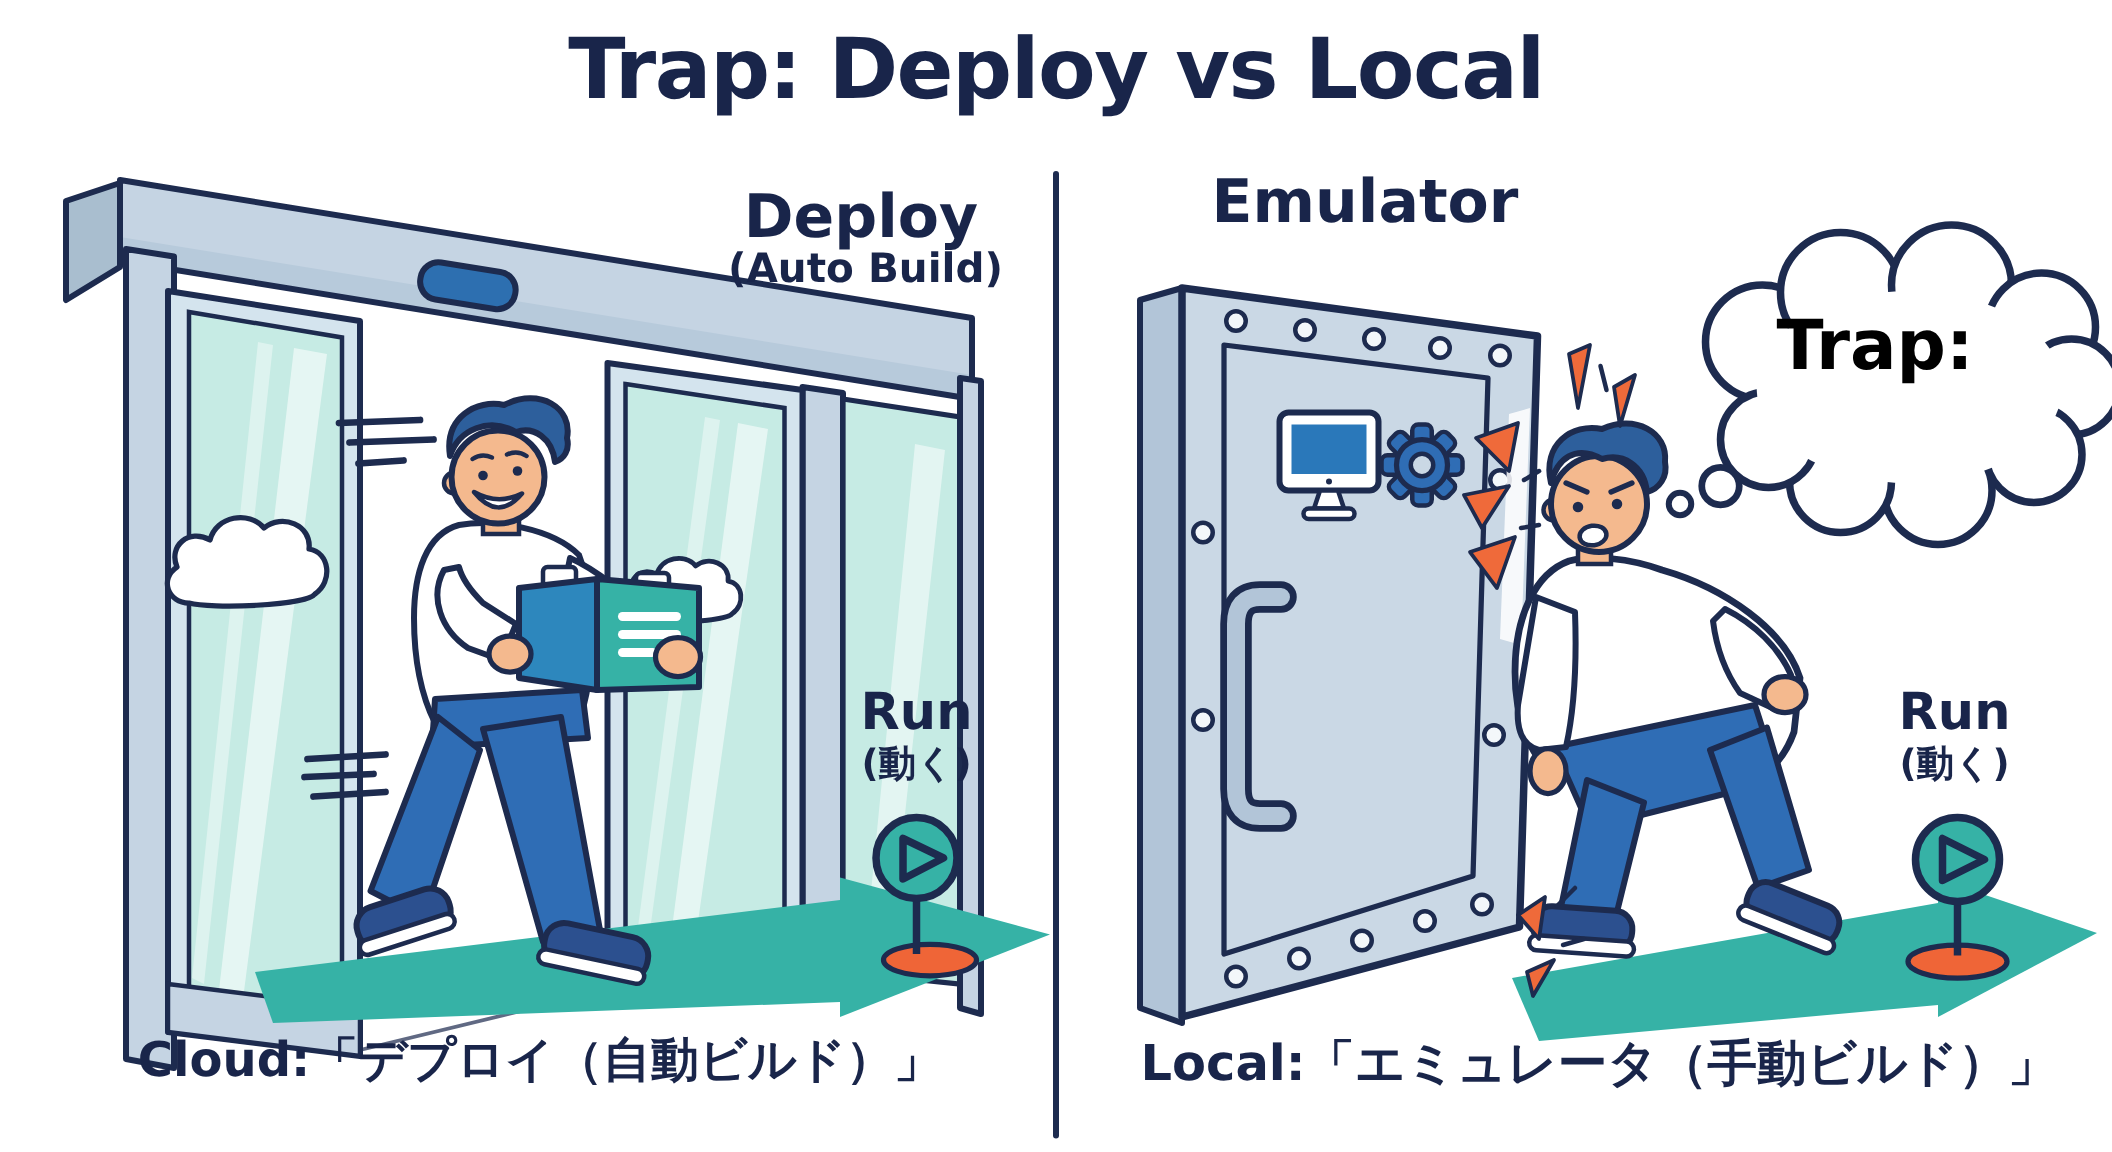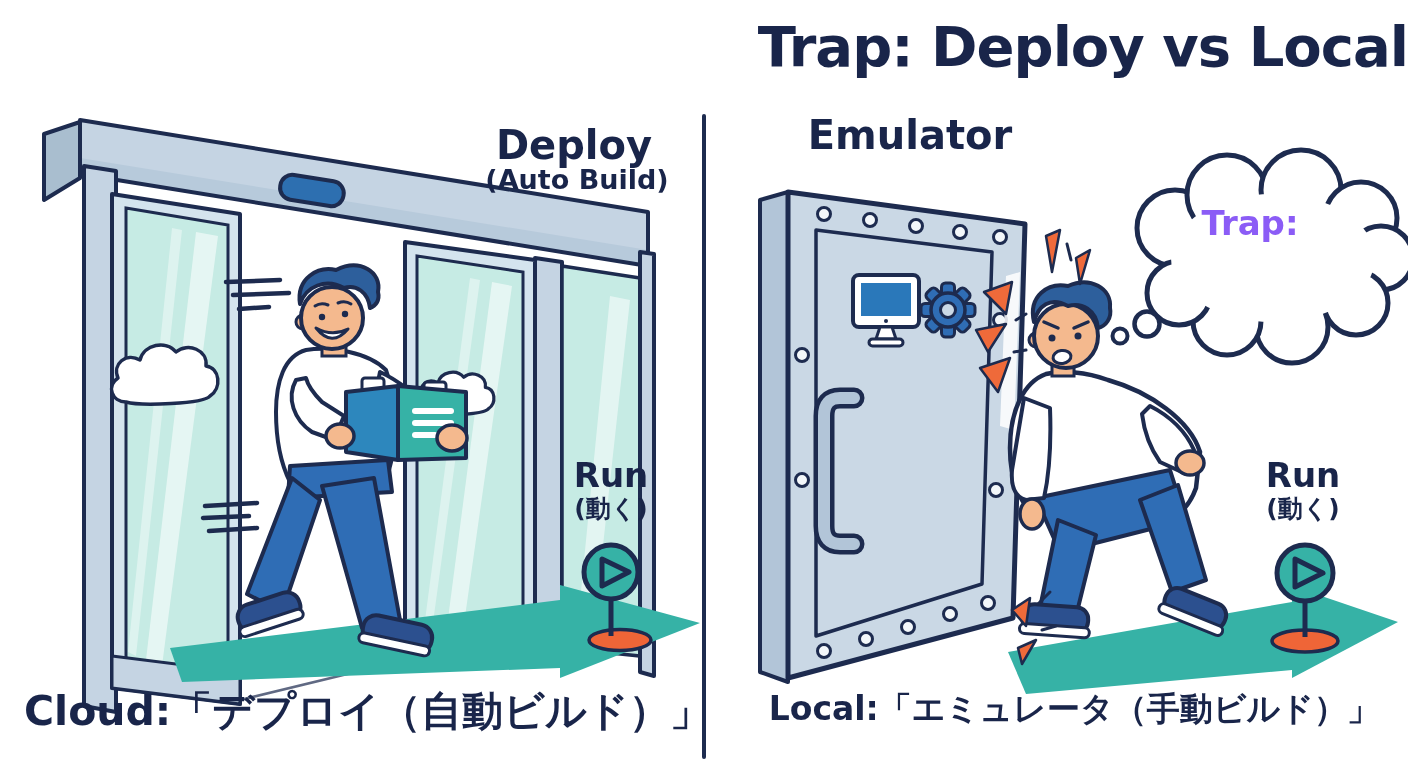--- a/index.html
+++ b/index.html
@@ -1,33 +1,33 @@
 <!DOCTYPE html>
 <html><head>
 <meta charset="utf-8">
 <style>
   html,body{margin:0;padding:0;background:#ffffff;}
   #stage{position:relative;width:1408px;height:768px;background:#ffffff;overflow:hidden;
          font-family:"DejaVu Sans","Liberation Sans",sans-serif;}
   #art{position:absolute;left:0;top:0;}
   .label{position:absolute;font-weight:bold;color:#19254a;text-align:center;line-height:1.05;
          white-space:nowrap;}
-  .title{left:0;right:0;top:18px;font-size:56px;letter-spacing:-1px;text-align:right;}
+  .title{left:0;right:0;top:18px;font-size:56px;letter-spacing:-1px;}
   .h-left{left:444px;width:260px;top:124px;font-size:40px;}
   .sub-left{left:447px;width:260px;top:166px;font-size:27px;}
   .h-right{left:780px;width:260px;top:114px;font-size:40px;}
   .sub-right{left:779px;width:260px;top:157px;font-size:28px;}
   .run-l{left:541px;width:140px;top:458px;font-size:34px;}
   .run-sub-l{left:541px;width:140px;top:496px;font-size:25px;}
   .run-r{left:1233px;width:140px;top:458px;font-size:34px;}
   .run-sub-r{left:1233px;width:140px;top:496px;font-size:25px;}
-  .bubble-trap{left:1150px;width:200px;top:206px;font-size:34px;color:#8b5cf6;}
+  .bubble-trap{left:1150px;width:200px;top:206px;font-size:46px;color:#000000;}
   .bubble-jp{left:1124px;width:252px;top:246px;font-size:32px;}
-  .cap-left{left:24px;width:620px;top:690px;font-size:41px;}
-  .cap-right{left:752px;width:628px;top:692px;font-size:33px;text-align:right;}
+  .cap-left{left:50px;width:620px;top:690px;font-size:32px;}
+  .cap-right{left:752px;width:628px;top:692px;font-size:33px;}
 </style>
 </head>
 <body>
 
 <div id="stage">
 
 <svg id="art" width="1408" height="768" viewBox="0 0 1408 768">
 
   <g>
 

